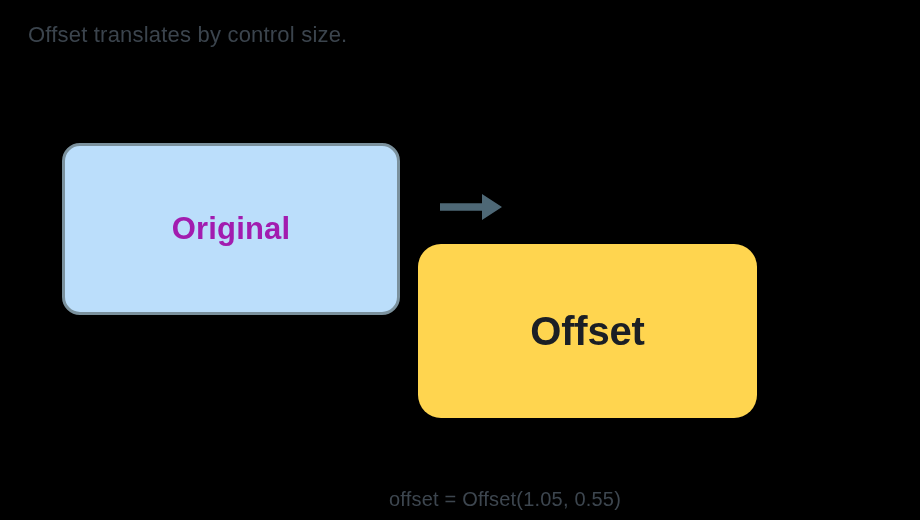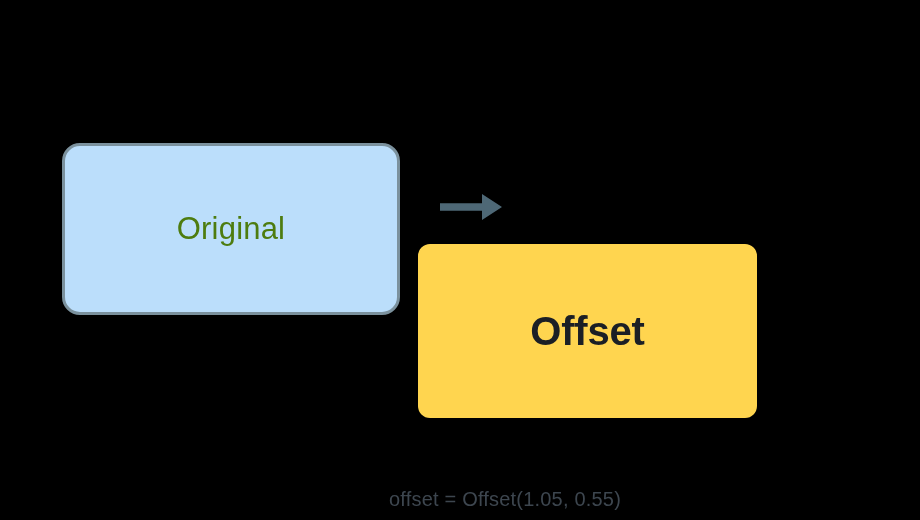--- a/index.html
+++ b/index.html
@@ -39,36 +39,36 @@
     box-sizing: border-box;
     background: #bbdefb;
     border: 3px solid #7b919d;
     border-radius: 18px;
     display: flex;
     align-items: center;
     justify-content: center;
   }
   #original-label {
     font-size: 31px;
-    font-weight: 400;
+    font-weight: 700;
     letter-spacing: 0.2px;
-    color: #4d7c0f;
+    color: #a21caf;
   }
 
   
   #offset-box {
     position: absolute;
     left: 418px;
     top: 244px;
     width: 339px;
     height: 174px;
     box-sizing: border-box;
     background: #ffd54f;
     border: none;
-    border-radius: 12px;
+    border-radius: 23px;
     display: flex;
     align-items: center;
     justify-content: center;
   }
   #offset-label {
     font-size: 40px;
     font-weight: 700;
     letter-spacing: -0.2px;
     color: #1b1f25;
   }
@@ -93,20 +93,21 @@
     color: #3d464f;
     white-space: nowrap;
     margin-top: 36px;
   }
 </style>
 </head>
 <body>
 
 <div id="stage">
 
+  <div id="title">Offset translates by control size.</div>
 
   <div id="original-box">
     <span id="original-label">Original</span>
   </div>
 
   <div id="arrow">
     <svg width="66" height="34" viewBox="0 0 66 34" xmlns="http://www.w3.org/2000/svg" aria-hidden="true">
       <path d="M2 13.2 H44 V4 L64 17 L44 30 V20.8 H2 Z" fill="#4e6876"></path>
     </svg>
   </div>

